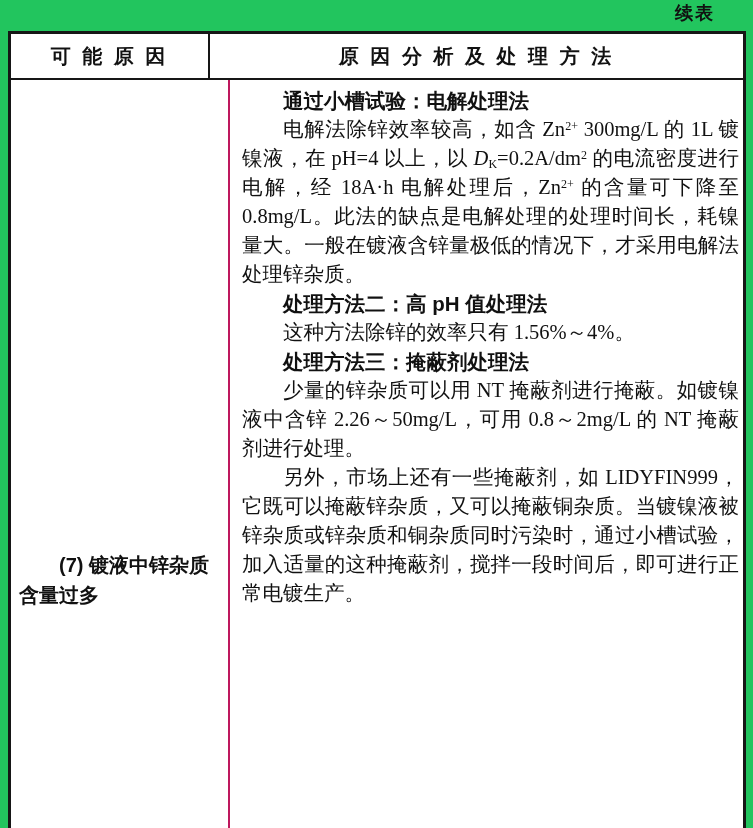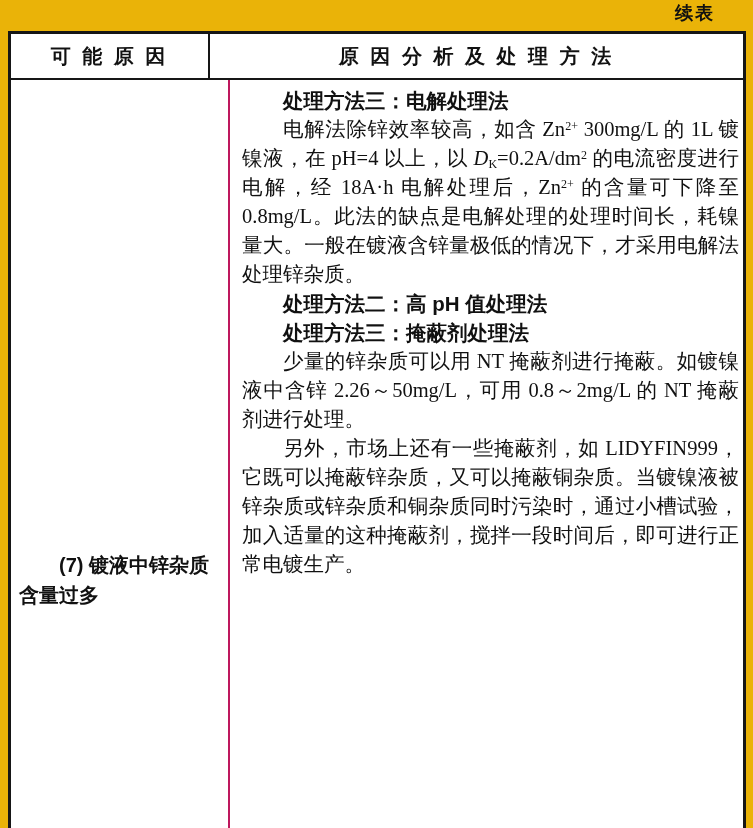--- a/index.html
+++ b/index.html
@@ -1,19 +1,19 @@
 <!DOCTYPE html>
 <html><head>
 <meta charset="utf-8">
 <style>
   html, body { margin: 0; padding: 0; background: #e9e9e9; }
   .page {
     position: relative;
     width: 753px; height: 828px;
-    background: #eab308;
+    background: #22c55e;
     overflow: hidden;
     font-family: "Liberation Serif", "DejaVu Serif", serif;
     color: #111111;
   }
   .continued {
     position: absolute;
     top: 1px; right: 38px;
     font-family: "Liberation Sans", "DejaVu Sans", sans-serif;
     font-weight: bold;
     font-size: 18px;
@@ -93,22 +93,23 @@
     <div class="thead">
       <div class="th th-cause">可 能 原 因</div>
       <div class="th th-analysis">原 因 分 析 及 处 理 方 法</div>
     </div>
 
     <div class="tbody">
       <div class="td-cause">
         <p class="cause-text">(7) 镀液中锌杂质含量过多</p>
       </div>
       <div class="td-analysis">
-          <p class="para heading">处理方法三：电解处理法</p>
+          <p class="para heading">通过小槽试验：电解处理法</p>
           <p class="para">电解法除锌效率较高，如含 Zn<sup>2+</sup> 300mg/L 的 1L 镀镍液，在 pH=4 以上，以 <i>D</i><sub>K</sub>=0.2A/dm<sup>2</sup> 的电流密度进行电解，经 18A·h 电解处理后，Zn<sup>2+</sup> 的含量可下降至 0.8mg/L。此法的缺点是电解处理的处理时间长，耗镍量大。一般在镀液含锌量极低的情况下，才采用电解法处理锌杂质。</p>
           <p class="para heading">处理方法二：高 pH 值处理法</p>
+          <p class="para">这种方法除锌的效率只有 1.56%～4%。</p>
           <p class="para heading">处理方法三：掩蔽剂处理法</p>
           <p class="para">少量的锌杂质可以用 NT 掩蔽剂进行掩蔽。如镀镍液中含锌 2.26～50mg/L，可用 0.8～2mg/L 的 NT 掩蔽剂进行处理。</p>
           <p class="para">另外，市场上还有一些掩蔽剂，如 LIDYFIN999，它既可以掩蔽锌杂质，又可以掩蔽铜杂质。当镀镍液被锌杂质或锌杂质和铜杂质同时污染时，通过小槽试验，加入适量的这种掩蔽剂，搅拌一段时间后，即可进行正常电镀生产。</p>
         </div>
     </div>
   </div>
 </div>
 
 </body></html>

